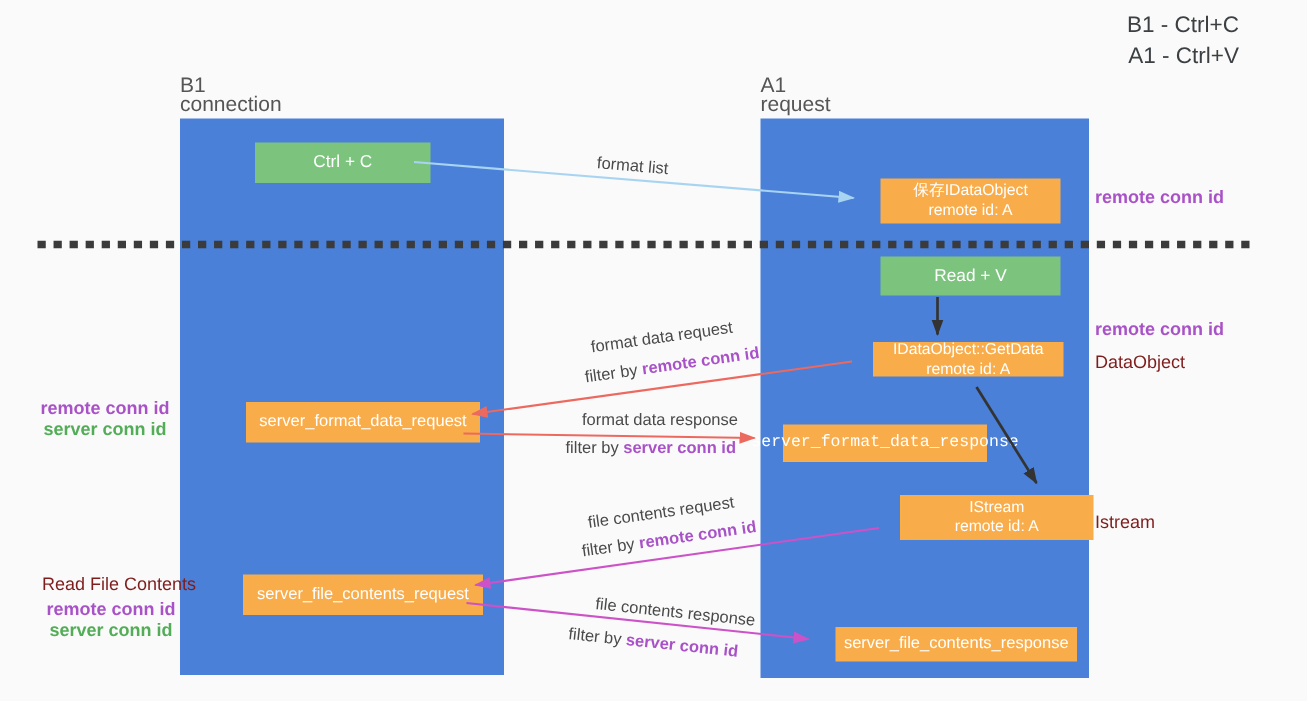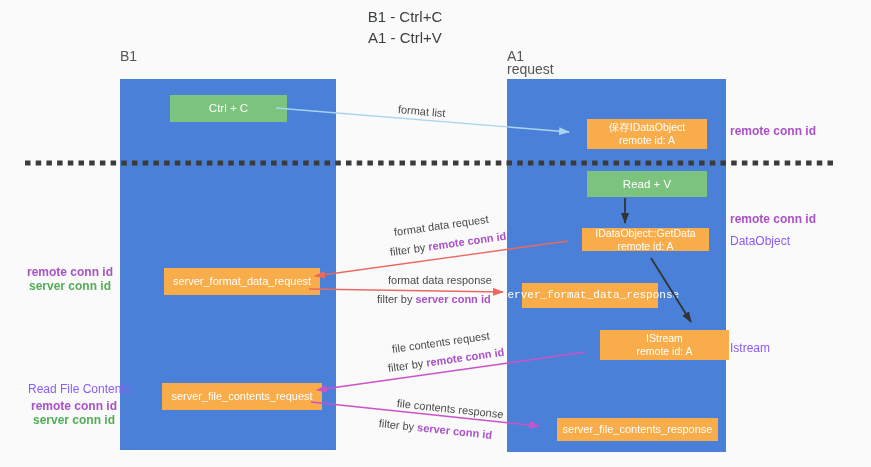--- a/index.html
+++ b/index.html
@@ -6,21 +6,21 @@
   body{
     width:871px;height:467px;
     background:#fafafa;
     font-family:"Liberation Sans", sans-serif;
     overflow:hidden;
   }
   #canvas{position:relative;width:871px;height:467px;}
 
   .title{
     position:absolute;left:0;top:6px;width:810px;
-    text-align:center;font-size:15px;line-height:21px;color:#3c4043;
+    text-align:right;font-size:15px;line-height:21px;color:#3c4043;padding-left:16px;
   }
 
   .col-header{
     position:absolute;top:50px;
     font-size:14px;line-height:13px;color:#555;
   }
   .col-header.left{left:120px;width:216px;}
   .col-header.right{left:507px;width:219px;}
 
   .column{
@@ -34,21 +34,21 @@
     position:absolute;
     display:flex;flex-direction:column;align-items:center;justify-content:center;
     color:#fff;font-size:11px;line-height:13px;text-align:center;margin-left:12px;
   }
   .node.orange{background:var(--box_orange,#f9ac4a);}
   .node.green{background:var(--box_green,#7cc47e);}
 
   .lbl{position:absolute;font-size:11px;color:#4a4a4a;white-space:nowrap;transform-origin:left center;}
   .lbl .fb{margin-right:3px;}
   .purple-b{color:var(--text_purple,#a952c8);font-weight:bold;}
-  .side{position:absolute;font-size:12px;color:#8b5cf6;white-space:nowrap;}
+  .side{position:absolute;font-size:12px;color:#7f1d1d;white-space:nowrap;}
   .side.bold-purple{color:var(--text_purple,#a952c8);font-weight:bold;}
   .side.bold-green{color:var(--text_green,#53ad58);font-weight:bold;}
 
   svg.overlay{position:absolute;left:0;top:0;pointer-events:none;}
   .mk-blue{fill:var(--arrow_lightblue,#a8d4f2);}
   .mk-black{fill:var(--arrow_black,#333);}
   .mk-red{fill:var(--arrow_red,#ec6960);}
   .mk-mag{fill:var(--arrow_magenta,#cc52c8);}
   .ln-blue{stroke:var(--arrow_lightblue,#a8d4f2);stroke-width:1.4;}
   .ln-black{stroke:var(--arrow_black,#333);stroke-width:1.8;}
@@ -61,20 +61,21 @@
 
 <div id="canvas">
 
   <div class="title">
     <div>B1 - Ctrl+C</div>
     <div>A1 - Ctrl+V</div>
   </div>
 
   <div class="col-header left">
     <div>B1</div>
+    <div>connection</div>
   </div>
   <div class="col-header right">
     <div>A1</div>
     <div>request</div>
   </div>
 
   <div class="column left"></div>
   <div class="column right"></div>
 
   <div class="node green" style="left:158px;top:95px;width:117px;height:27px;font-size:11.5px;">

